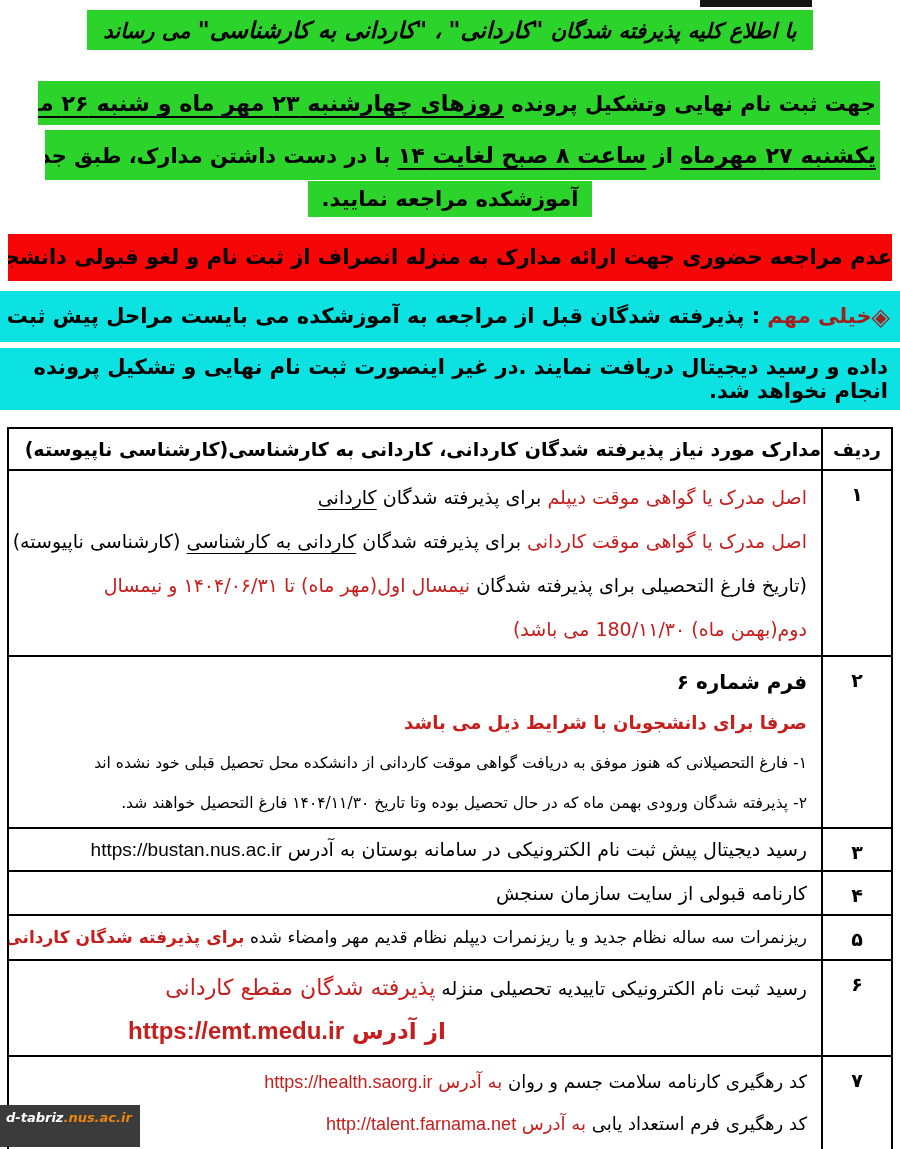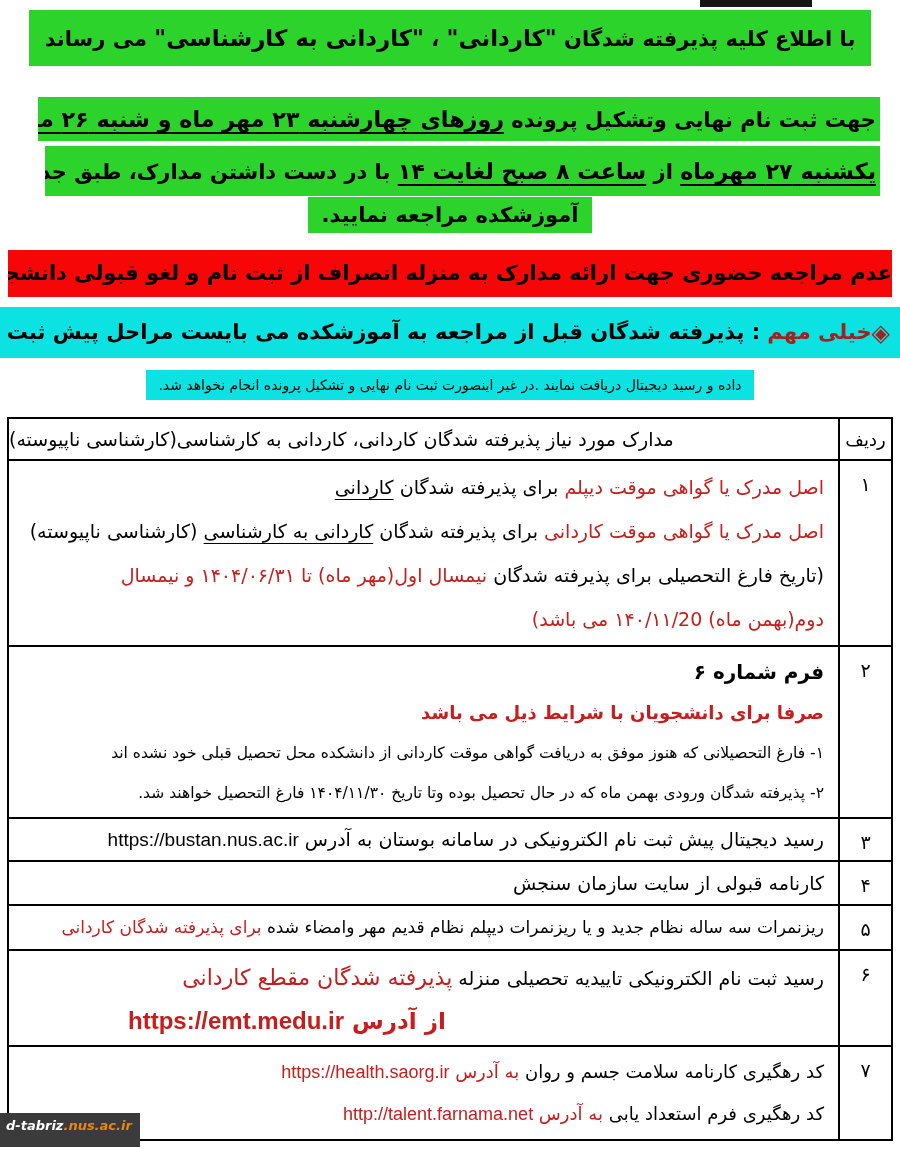--- a/index.html
+++ b/index.html
@@ -8,62 +8,62 @@
   }
   *{box-sizing:border-box; margin:0; padding:0;}
   body{background:#ffffff; font-family:"DejaVu Sans","Liberation Sans",sans-serif;}
   .page{position:relative; width:900px; height:1149px; background:#fff; overflow:hidden; direction:rtl;}
   .artifact{position:absolute; top:0; left:700px; width:112px; height:7px; background:#141414;}
 
   
   .g{background:var(--green); color:#000;}
   .c{background:var(--cyan); color:#000;}
   .band{white-space:nowrap; overflow:hidden;}
-  .center-box{width:fit-content; margin:10px auto 0; padding:15px 16px; font-size:21px; font-weight:700; text-align:center;}
+  .center-box{width:fit-content; margin:10px auto 0; padding:7px 16px; font-size:21px; font-weight:700; text-align:center;font-style:italic;}
   .band2{margin:31px 20px 0 38px; height:44px; line-height:44px; font-size:21px; font-weight:700; padding-right:4px;}
   .band3{margin:5px 20px 0 45px; height:50px; line-height:50px; font-size:21px; font-weight:700; padding-right:4px;}
   .center-box2{width:fit-content; margin:1px auto 3px; padding:6px 14px; font-size:21px; font-weight:700;}
   .r-band{background:var(--red-band); color:#000; margin:17px 8px 0 8px; height:47px; line-height:47px;
           font-size:21px; font-weight:700; text-align:center; white-space:nowrap; overflow:hidden;}
   .c-band1{margin:10px 0 0 0; height:51px; line-height:51px; font-size:21px; font-weight:700; padding-right:10px;}
-  .c-box2{width:fit-content; margin:12px auto 0; padding:7px 12px; font-size:14px; font-weight:400;}
+  .c-box2{width:fit-content; margin:6px auto 0; padding:7px 12px; font-size:21px; font-weight:700;}
   .seg-strong{font-weight:bold; font-size:1.09em;}
   .bu{font-weight:bold; text-decoration:underline; text-underline-offset:5px; font-size:1.06em;}
   .u{text-decoration:underline; text-underline-offset:5px;}
   .dark-red{color:var(--dark-red); font-weight:bold;}
   .diamond{color:var(--dark-red); font-size:24px; vertical-align:-2px;}
 
   
   table.docs{border-collapse:collapse; width:886px; margin:17px 7px 0 7px; table-layout:fixed;}
   table.docs td{border:2px solid #000; overflow:hidden;}
-  td.num{width:53px; text-align:center; vertical-align:top; padding-top:12px; font-size:19px; font-weight:400;}
+  td.num{width:70px; text-align:center; vertical-align:top; padding-top:12px; font-size:19px; font-weight:700;}
   td.cont{padding:4px 14px 4px 8px; text-align:right; color:#000;}
   tr.hdr td{height:42px; padding:0; vertical-align:middle;}
-  tr.hdr .cont{text-align:left; font-weight:normal; font-size:19px;}
+  tr.hdr .cont{text-align:right; font-weight:bold; font-size:19px;}
   tr.hdr .num{padding-top:0; vertical-align:middle; font-size:18px;}
   .rt{color:var(--text-red);}
   .ln{line-height:44px; white-space:nowrap;}
   .r1 .ln{font-size:19px;}
   .r1{height:176px;}
   .r2{height:162px;}
   .r2 .ln-a{font-size:20px; font-weight:bold; line-height:42px;}
   .r2 .ln-b{font-size:18px; font-weight:bold; line-height:40px;}
   .r2 .ln-c{font-size:15.5px; line-height:40px; white-space:nowrap;}
   .r3{height:41px;} .r3 .ln{line-height:32px; font-size:19px;}
   .r4{height:43px;} .r4 .ln{line-height:34px; font-size:19px;}
   .r5{height:44px;} .r5 .ln{line-height:35px; font-size:17px;}
   .r6{height:96px;}
   .r6 .ln-a{font-size:19px; line-height:46px; white-space:nowrap;}
   .r6 .big-red{color:var(--text-red); font-weight:normal; font-size:22px;}
   .r6 .ln-b{font-size:23px; line-height:40px; font-weight:bold; color:var(--text-red); padding-left:95px; text-align:left; white-space:nowrap;}
   .r7{height:87px;}
   .r7 .ln{font-size:18px; line-height:41px; padding-left:100px; text-align:right; white-space:nowrap;}
   .url{direction:ltr; unicode-bidi:embed; font-family:"Liberation Sans","DejaVu Sans",sans-serif;padding-left:16px;}
   .url-big{font-size:24px;}
-  .watermark{position:absolute; left:0; bottom:2px; background:var(--wm-bg); height:34px; line-height:25px;
+  .watermark{position:absolute; left:0; bottom:2px; background:var(--wm-bg); height:42px; line-height:25px;
              padding:0 8px 0 6px; font-size:13px; font-style:italic; font-weight:bold; direction:ltr; white-space:nowrap;}
   .wm-name{color:#ffffff;} .wm-domain{color:var(--wm-orange);}
 </style>
 </head>
 <body>
 
 <div class="page">
 
   <div class="artifact"></div>
 
@@ -101,21 +101,21 @@
       <td class="num">ردیف</td>
       <td class="cont">مدارک مورد نیاز پذیرفته شدگان کاردانی، کاردانی به کارشناسی(کارشناسی ناپیوسته)</td>
     </tr>
 
     <tr>
       <td class="num">۱</td>
       <td class="cont r1">
         <div class="ln"><span class="rt">اصل مدرک یا گواهی موقت دیپلم</span><span> برای پذیرفته شدگان </span><span class="u">کاردانی</span></div>
         <div class="ln"><span class="rt">اصل مدرک یا گواهی موقت کاردانی</span><span> برای پذیرفته شدگان </span><span class="u">کاردانی به کارشناسی</span><span> (کارشناسی ناپیوسته)</span></div>
         <div class="ln"><span>(تاریخ فارغ التحصیلی برای پذیرفته شدگان  </span><span class="rt">نیمسال اول(مهر ماه) تا ۱۴۰۴/۰۶/۳۱ و نیمسال</span></div>
-        <div class="ln"><span class="rt">دوم(بهمن ماه)  ۱۴۰/۱۱/20 می باشد)</span></div>
+        <div class="ln"><span class="rt">دوم(بهمن ماه)  180/۱۱/۳۰ می باشد)</span></div>
       </td>
     </tr>
 
     <tr>
       <td class="num">۲</td>
       <td class="cont r2">
         <div class="ln-a">فرم شماره ۶</div>
         <div class="ln-b rt">صرفا برای دانشجویان با شرایط ذیل می باشد</div>
         <div class="ln-c">۱-   فارغ التحصیلانی که هنوز موفق به دریافت گواهی موقت کاردانی از دانشکده محل تحصیل قبلی خود نشده اند</div>
         <div class="ln-c">۲-  پذیرفته شدگان ورودی بهمن ماه که در حال تحصیل بوده وتا تاریخ ۱۴۰۴/۱۱/۳۰ فارغ التحصیل خواهند شد.</div>
@@ -132,21 +132,21 @@
     <tr>
       <td class="num">۴</td>
       <td class="cont r4">
         <div class="ln">کارنامه قبولی از سایت سازمان سنجش</div>
       </td>
     </tr>
 
     <tr>
       <td class="num">۵</td>
       <td class="cont r5">
-        <div class="ln"><span>ریزنمرات سه ساله نظام جدید و یا ریزنمرات دیپلم نظام قدیم مهر وامضاء شده </span><span class="rt" style="font-weight:normal;">برای پذیرفته شدگان کاردانی</span></div>
+        <div class="ln"><span>ریزنمرات سه ساله نظام جدید و یا ریزنمرات دیپلم نظام قدیم مهر وامضاء شده </span><span class="rt" style="font-weight:bold;">برای پذیرفته شدگان کاردانی</span></div>
       </td>
     </tr>
 
     <tr>
       <td class="num">۶</td>
       <td class="cont r6">
         <div class="ln-a"><span>رسید ثبت نام الکترونیکی تاییدیه تحصیلی منزله </span><span class="big-red">پذیرفته شدگان مقطع کاردانی</span></div>
         <div class="ln-b"><span>از آدرس </span><span class="url url-big">https://emt.medu.ir</span></div>
       </td>
     </tr>

